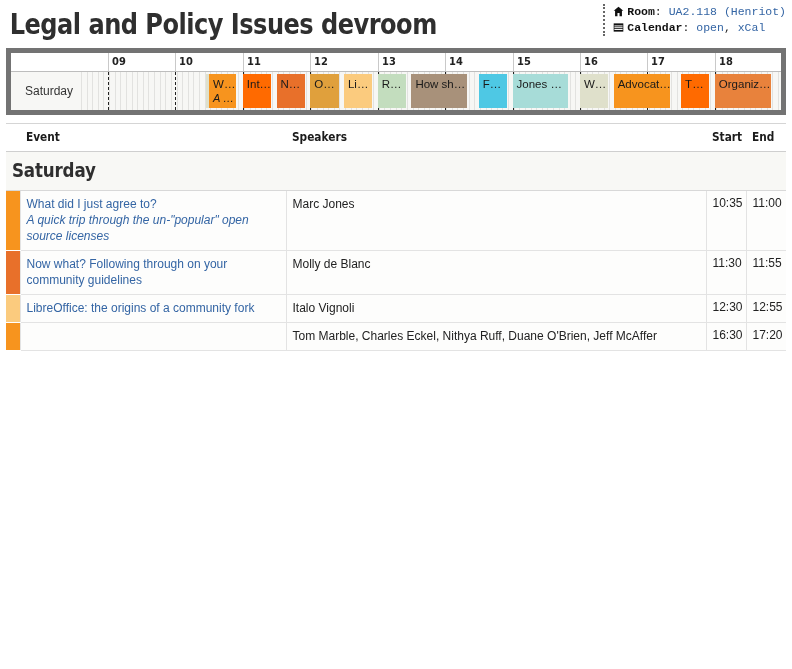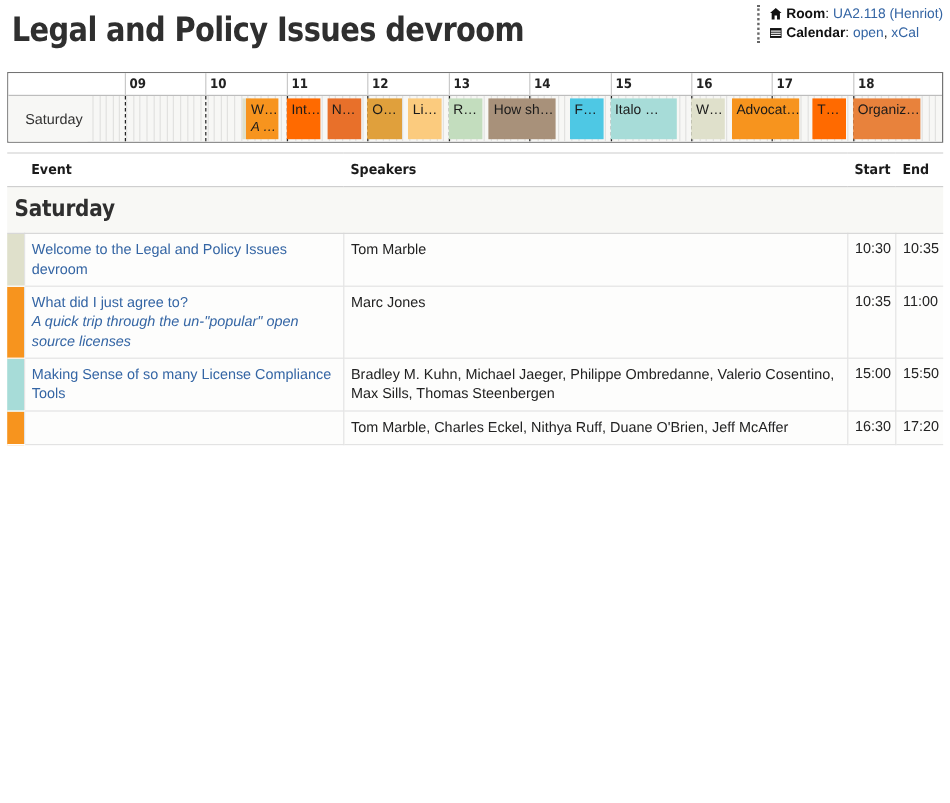--- a/index.html
+++ b/index.html
@@ -39,42 +39,43 @@
   }
   .meta-box {
     position: absolute;
     right: 6px;
     top: 4px;
     border-left: 2px dotted #666;
     padding-left: 8px;
     font-size: 11.5px;
     line-height: 16px;
     white-space: nowrap;
+    font-family: Liberation Mono, monospace;
   }
   .meta-line { display: block; color: #222; }
   .meta-label { font-weight: bold; color: #111; }
   .meta-box a, .link {
     color: #3465a4;
     text-decoration: none;
   }
   .meta-ico {
     display: inline-block;
     width: 11px;
     height: 11px;
     position: relative;
     top: 1px;
     margin-right: 3px;
     vertical-align: -1px;
   }
   .meta-ico svg { display: block; }
 
   
   .timeline-wrap {
-    margin: 14px 6px 0 6px;
-    border: 1px solid #737373;
+    margin: 2px 6px 0 6px;
+    border: 5px solid #737373;
     background: #fff;
     box-sizing: border-box;
   }
   .tl-hours {
     position: relative;
     height: 18px;
     border-bottom: 1px solid #bdbdbd;
     background: #fff;
   }
   .tl-hour-label {
@@ -437,21 +438,21 @@
         <div class="tl-hourline" style="left: 633.829px;"></div>
         <div class="tl-block" style="left: 124.743px; width: 6px; background: rgb(223, 224, 203);"><span>W</span></div>
         <div class="tl-block" style="left: 128.114px; width: 26.9714px; background: rgb(247, 148, 30);"><span>W…</span><span class="sub">A …</span></div>
         <div class="tl-block" style="left: 161.829px; width: 28.32px; background: rgb(255, 106, 0);"><span>Int…</span></div>
         <div class="tl-block" style="left: 195.543px; width: 28.32px; background: rgb(232, 112, 42);"><span>N…</span></div>
         <div class="tl-block" style="left: 229.257px; width: 28.32px; background: rgb(224, 160, 60);"><span>O…</span></div>
         <div class="tl-block" style="left: 262.971px; width: 28.32px; background: rgb(251, 203, 126);"><span>Li…</span></div>
         <div class="tl-block" style="left: 296.686px; width: 28.32px; background: rgb(195, 221, 190);"><span>R…</span></div>
         <div class="tl-block" style="left: 330.4px; width: 55.9657px; background: rgb(168, 145, 122);"><span>How sh…</span></div>
         <div class="tl-block" style="left: 397.829px; width: 28.32px; background: rgb(78, 200, 228);"><span>F…</span></div>
-        <div class="tl-block" style="left: 431.543px; width: 55.9657px; background: rgb(167, 220, 216);"><span>Italo …</span></div>
+        <div class="tl-block" style="left: 431.543px; width: 55.9657px; background: rgb(167, 220, 216);"><span>Jones …</span></div>
         <div class="tl-block" style="left: 498.971px; width: 28.32px; background: rgb(223, 224, 203);"><span>W…</span></div>
         <div class="tl-block" style="left: 532.686px; width: 55.9657px; background: rgb(247, 148, 30);"><span>Advocat…</span></div>
         <div class="tl-block" style="left: 600.114px; width: 28.32px; background: rgb(255, 106, 0);"><span>T…</span></div>
         <div class="tl-block" style="left: 633.829px; width: 55.9657px; background: rgb(232, 130, 60);"><span>Organiz…</span></div>
       </div>
   </div>
 </div>
 
 <table class="sched">
   <colgroup>
@@ -468,46 +469,46 @@
       <th><span class="th-inner">Speakers</span></th>
       <th class="num"><span class="th-inner">Start</span></th>
       <th class="num"><span class="th-inner">End</span></th>
     </tr>
   </thead>
   <tbody id="sched-body">
       <tr class="day-row">
         <td colspan="5"><span class="day-title">Saturday</span></td>
       </tr>
       <tr class="ev-row">
-        <td class="swatch" style="background: rgb(223, 224, 203);"></td>
-        <td class="evcell">
-          <a href="#" class="ev-title">Welcome to the Legal and Policy Issues devroom</a>
-        </td>
-        <td class="spk">Tom Marble</td>
-        <td class="num">10:30</td>
-        <td class="num last">10:35</td>
-      </tr>
-      <tr class="ev-row">
         <td class="swatch" style="background: rgb(247, 148, 30);"></td>
         <td class="evcell">
           <a href="#" class="ev-title">What did I just agree to?</a>
           <span class="ev-sub">A quick trip through the un-"popular" open source licenses</span>
         </td>
         <td class="spk">Marc Jones</td>
         <td class="num">10:35</td>
         <td class="num last">11:00</td>
       </tr>
       <tr class="ev-row">
-        <td class="swatch" style="background: rgb(167, 220, 216);"></td>
+        <td class="swatch" style="background: rgb(232, 112, 42);"></td>
         <td class="evcell">
-          <a href="#" class="ev-title">Making Sense of so many License Compliance Tools</a>
+          <a href="#" class="ev-title">Now what? Following through on your community guidelines</a>
         </td>
-        <td class="spk">Bradley M. Kuhn, Michael Jaeger, Philippe Ombredanne, Valerio Cosentino, Max Sills, Thomas Steenbergen</td>
-        <td class="num">15:00</td>
-        <td class="num last">15:50</td>
+        <td class="spk">Molly de Blanc</td>
+        <td class="num">11:30</td>
+        <td class="num last">11:55</td>
+      </tr>
+      <tr class="ev-row">
+        <td class="swatch" style="background: rgb(251, 203, 126);"></td>
+        <td class="evcell">
+          <a href="#" class="ev-title">LibreOffice: the origins of a community fork</a>
+        </td>
+        <td class="spk">Italo Vignoli</td>
+        <td class="num">12:30</td>
+        <td class="num last">12:55</td>
       </tr>
       <tr class="ev-row">
         <td class="swatch" style="background: rgb(247, 148, 30);"></td>
         <td class="evcell"></td>
         <td class="spk">Tom Marble, Charles Eckel, Nithya Ruff, Duane O'Brien, Jeff McAffer</td>
         <td class="num">16:30</td>
         <td class="num last">17:20</td>
       </tr>
     </tbody>
 </table>

